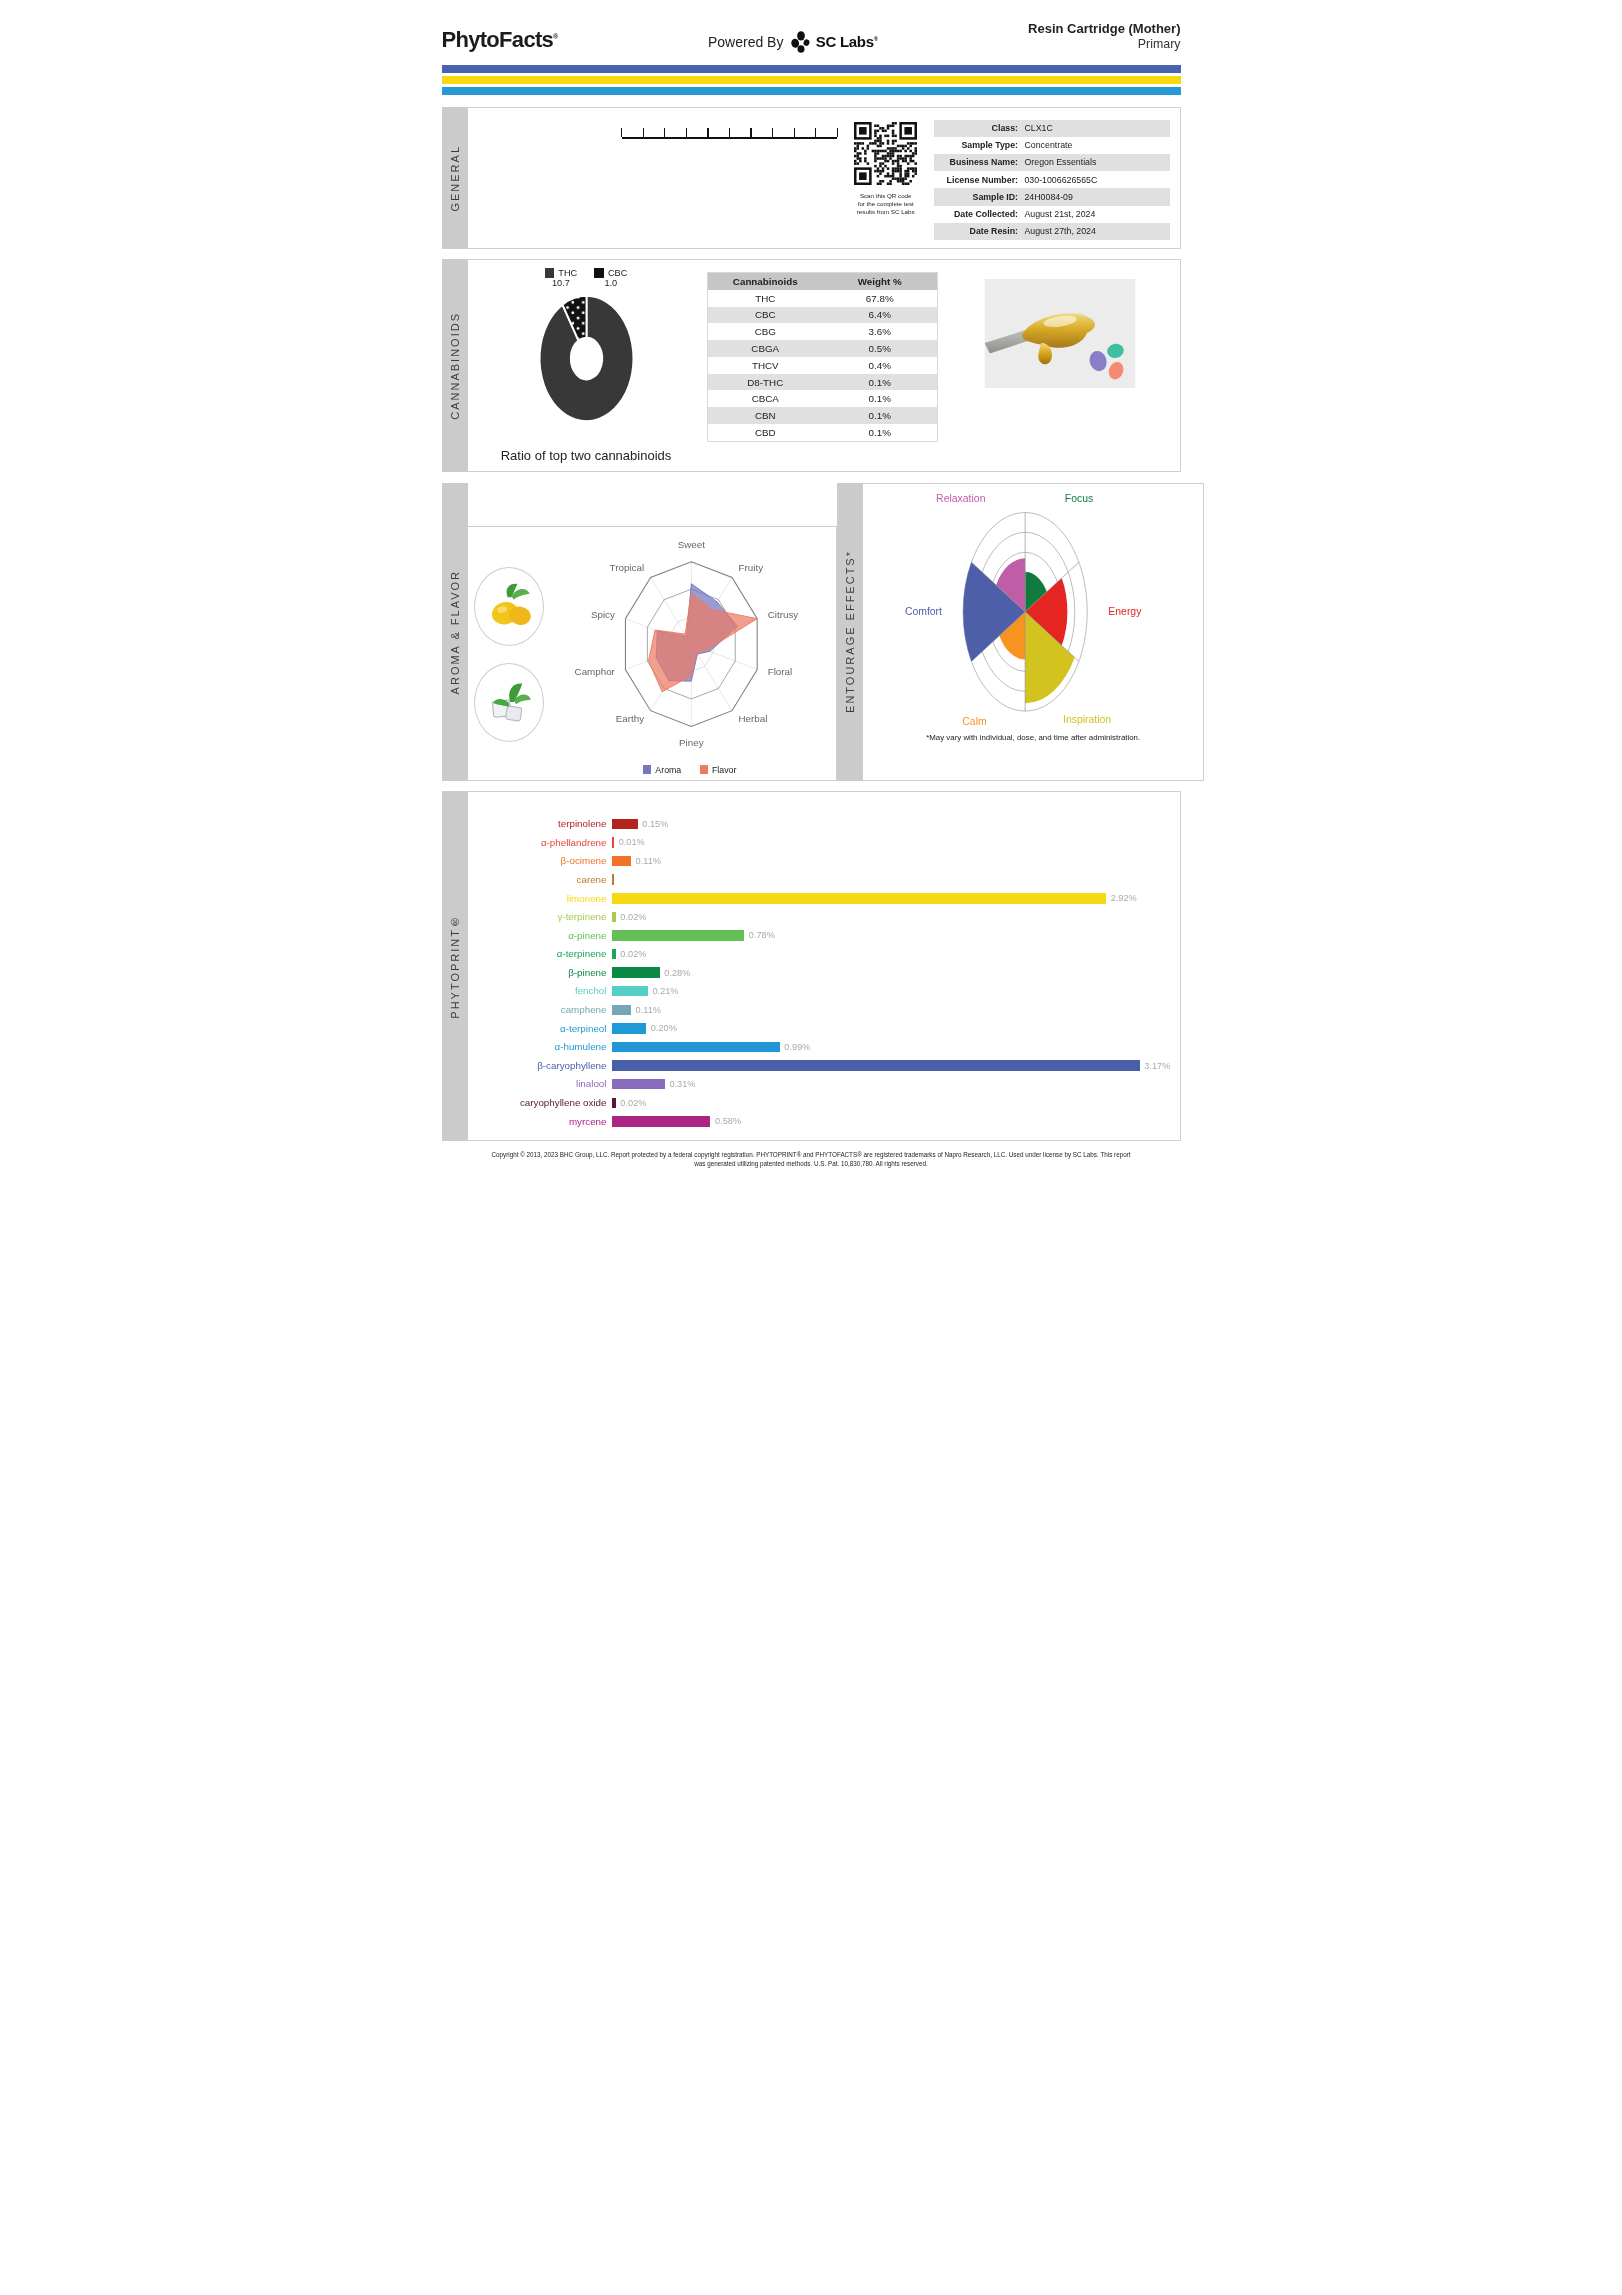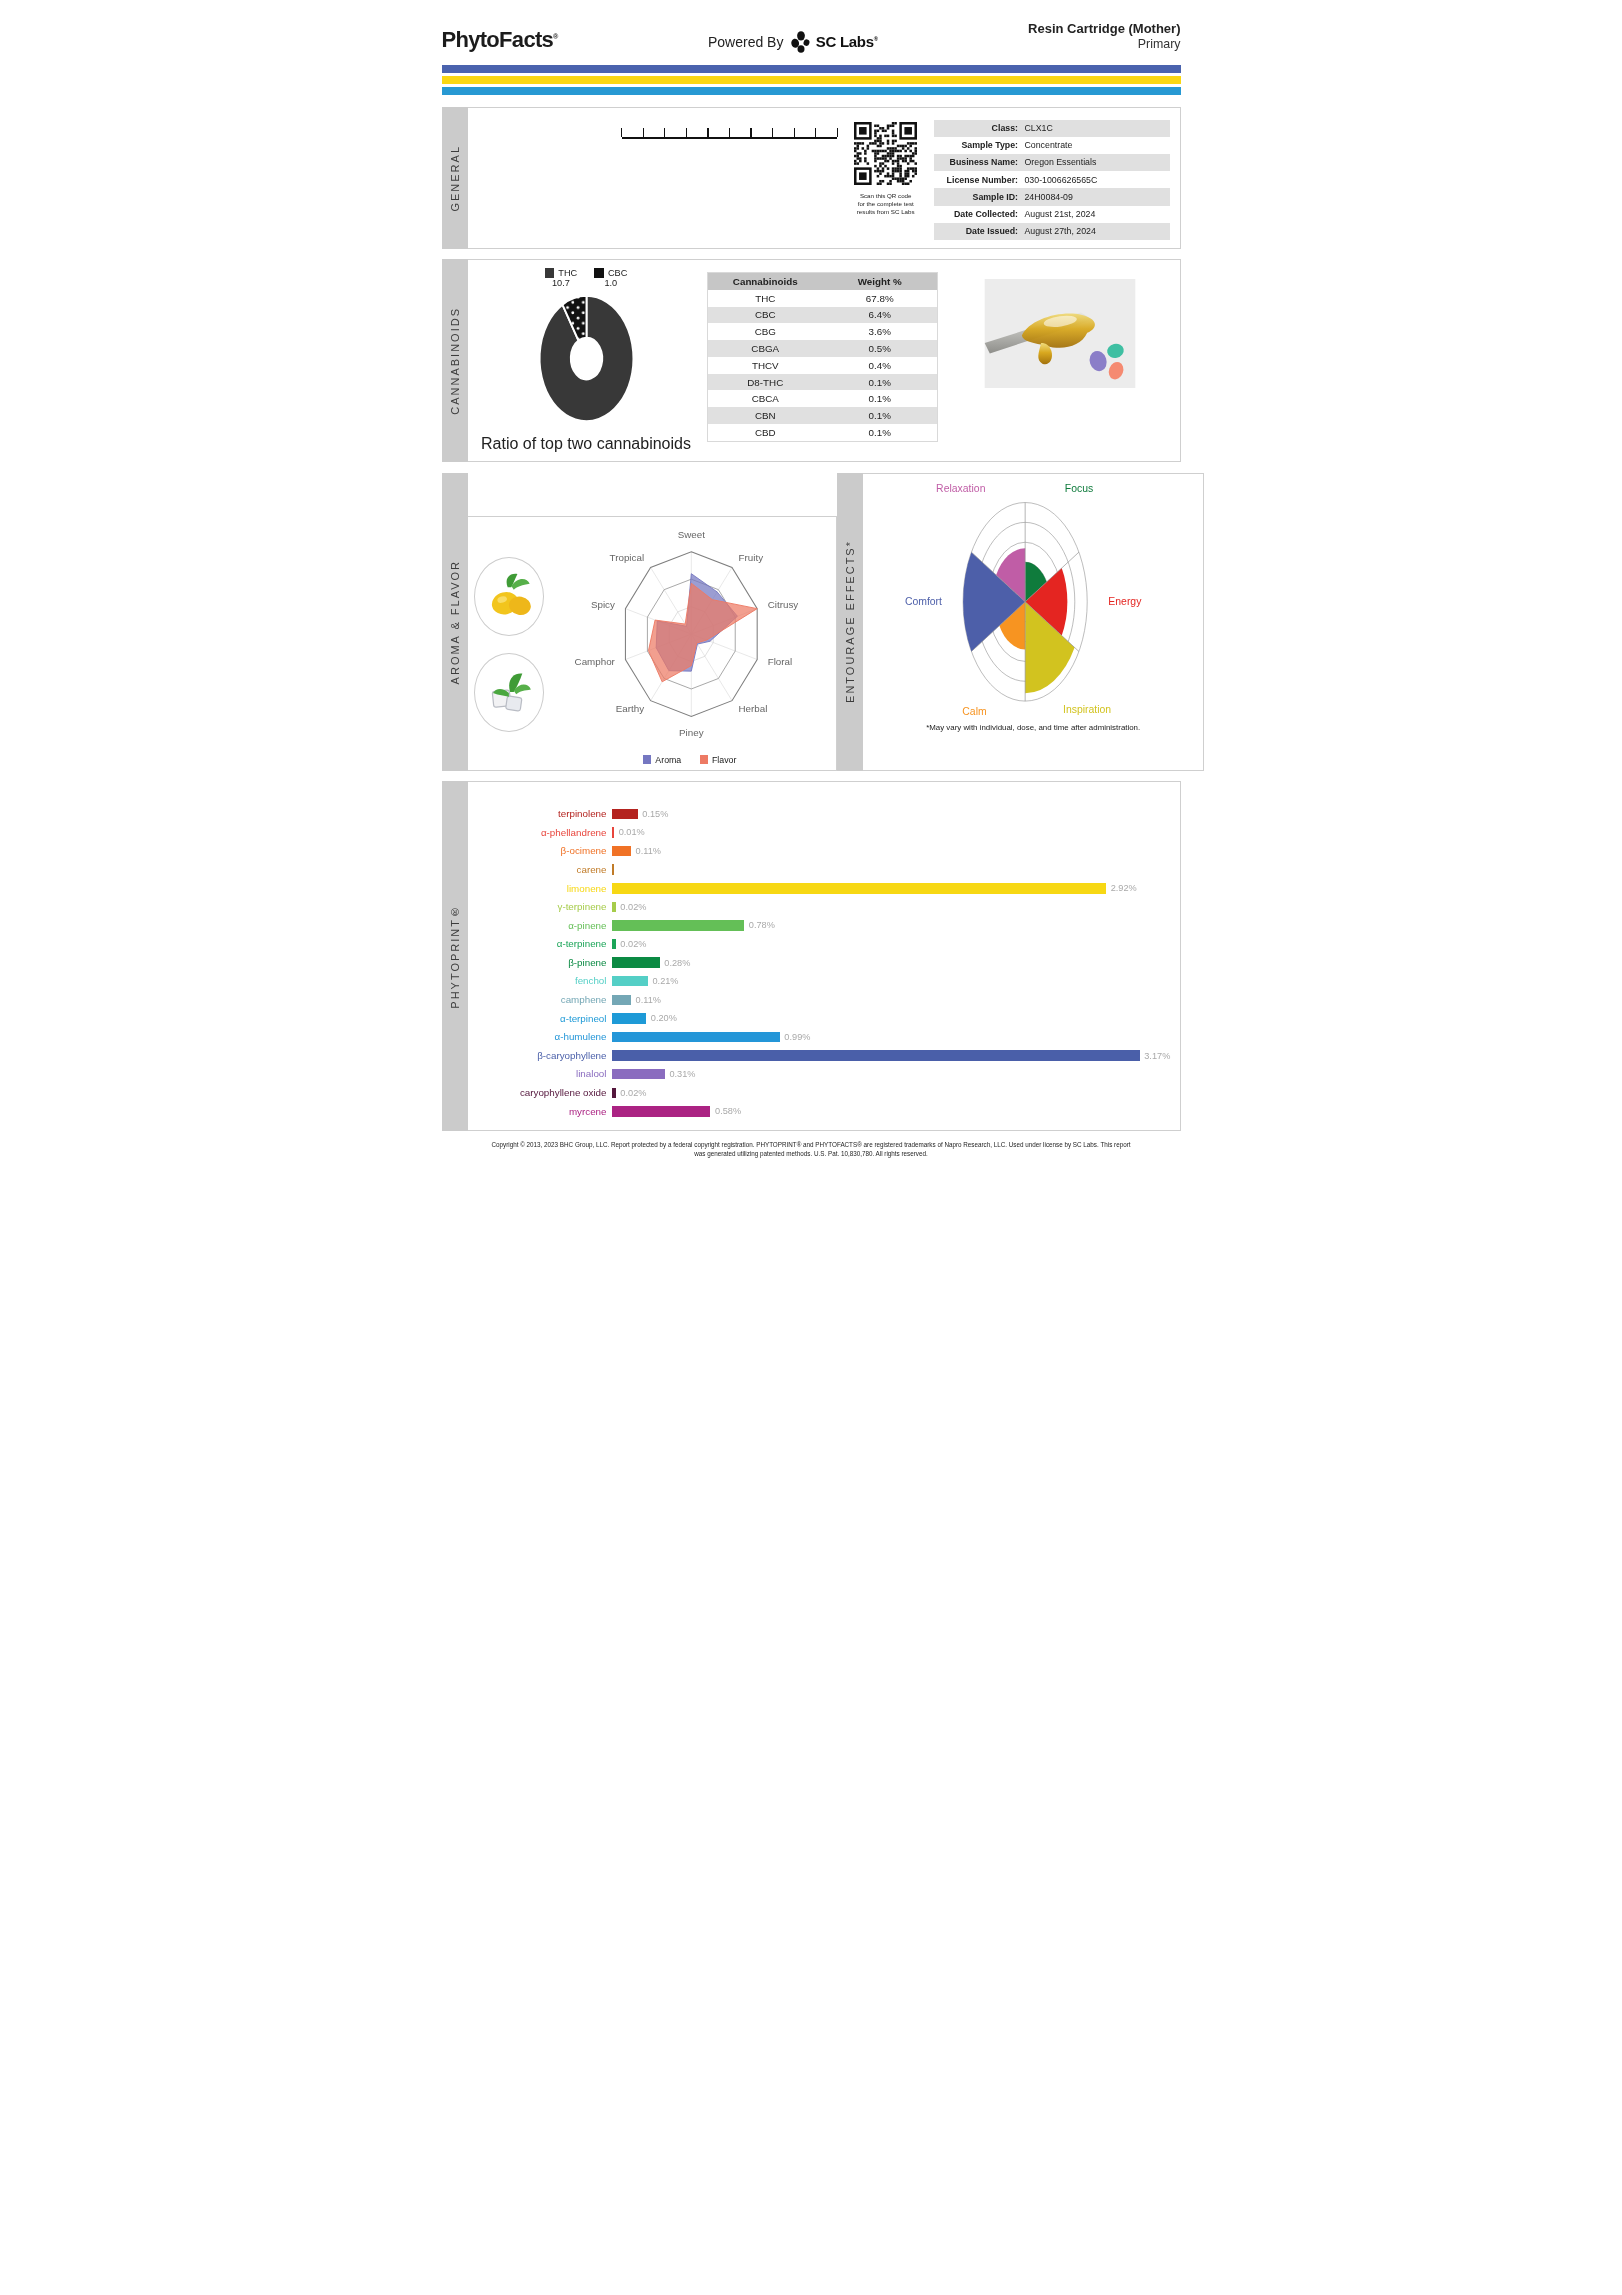--- a/index.html
+++ b/index.html
@@ -44,21 +44,21 @@
   .meta-row.alt{background:#e0e0e0;}
   .meta-row .ml{flex:0 0 84px;text-align:right;padding:3.3px 3.9px 3.3px 0;color:#222;font-weight:bold;}
   .meta-row .mv{flex:1;padding:3.3px 0 3.3px 2.6px;color:#222;}
   
   .cann-wrap{display:flex;padding:7.9px 10.5px;gap:13px;align-items:flex-start;}
   .donut-col{flex:0 0 216px;display:flex;flex-direction:column;align-items:center;}
   .leg{display:flex;gap:17px;justify-content:center;margin-bottom:1.3px;}
   .leg-item{display:flex;flex-direction:column;align-items:center;font-size:9.2px;color:#222;}
   .leg-top{display:flex;align-items:center;gap:3.9px;}
   .leg-sq{width:9.8px;height:9.8px;display:inline-block;}
-  .donut-cap{font-size:16px;color:#222;margin-top:7px;}
+  .donut-cap{font-size:13px;color:#222;margin-top:20px;}
   .cann-table{flex:0 0 229px;border:1.3px solid #d9d9d9;font-size:9.8px;margin-top:3.9px;}
   .ct-row{display:flex;text-align:center;}
   .ct-row.hd{background:#c6c6c6;font-weight:bold;}
   .ct-row.alt{background:#e0e0e0;}
   .ct-row div{flex:1;padding:2.9px 1.3px;}
   .photo{flex:1;margin-top:10.5px;}
   
   .aroma-panel{flex:0 0 334px;display:flex;padding:6.5px 2.6px 5.2px 5.2px;margin-top:43px;}
   .icons-col{flex:0 0 73px;display:flex;flex-direction:column;gap:17px;align-items:center;padding-top:34px;}
   .icon-circle{width:68px;height:77px;border:1.3px solid #ccc;border-radius:50%;display:flex;
@@ -372,21 +372,21 @@
             </div>
             <div class="meta-row alt">
               <span class="ml">Sample ID:</span>
               <span class="mv">24H0084-09</span>
             </div>
             <div class="meta-row">
               <span class="ml">Date Collected:</span>
               <span class="mv">August 21st, 2024</span>
             </div>
             <div class="meta-row alt">
-              <span class="ml">Date Issued:</span>
+              <span class="ml">Date Resin:</span>
               <span class="mv">August 27th, 2024</span>
             </div>
           </div>
       </div>
     </div>
   </div>
 
   <div class="section">
     <div class="side">
       <span class="side-label">CANNABINOIDS</span>

